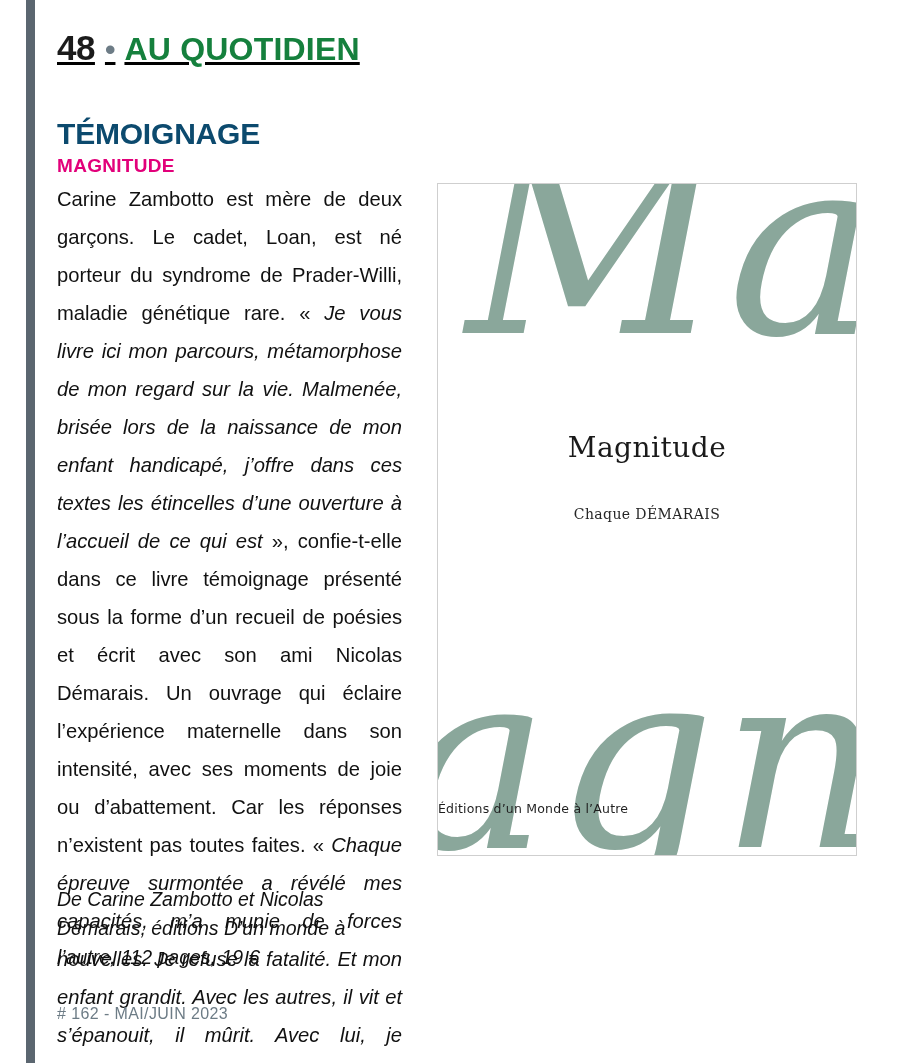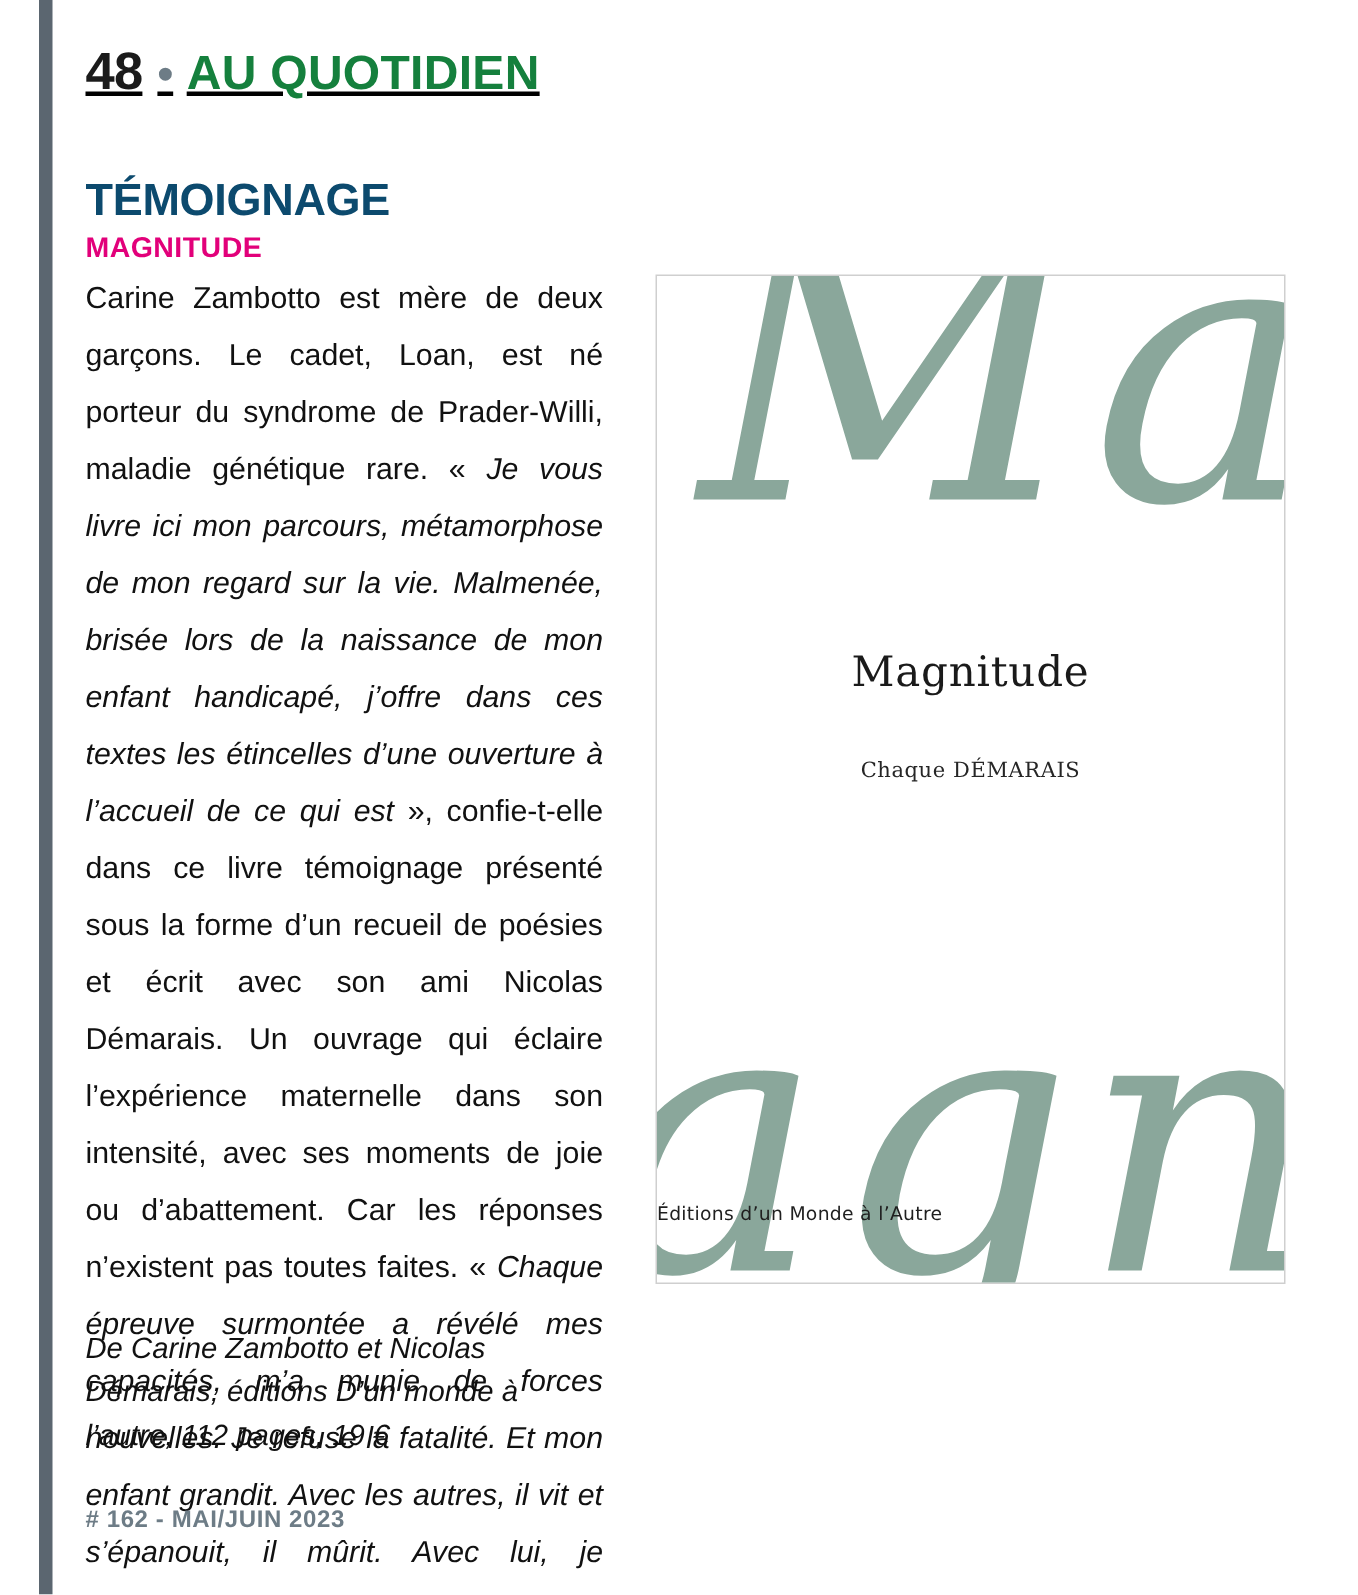--- a/index.html
+++ b/index.html
@@ -99,21 +99,21 @@
     line-height: 29px;
     font-style: italic;
     color: #111111;
   }
 
   .footer {
     position: absolute;
     left: 57px;
     top: 1005px;
     font-size: 16px;
-    font-weight: bold;
+    font-weight: normal;
     color: #6d7c86;
     letter-spacing: 0.4px;
   }
 
   
   .cover {
     position: absolute;
     left: 437px;
     top: 183px;
     width: 420px;

